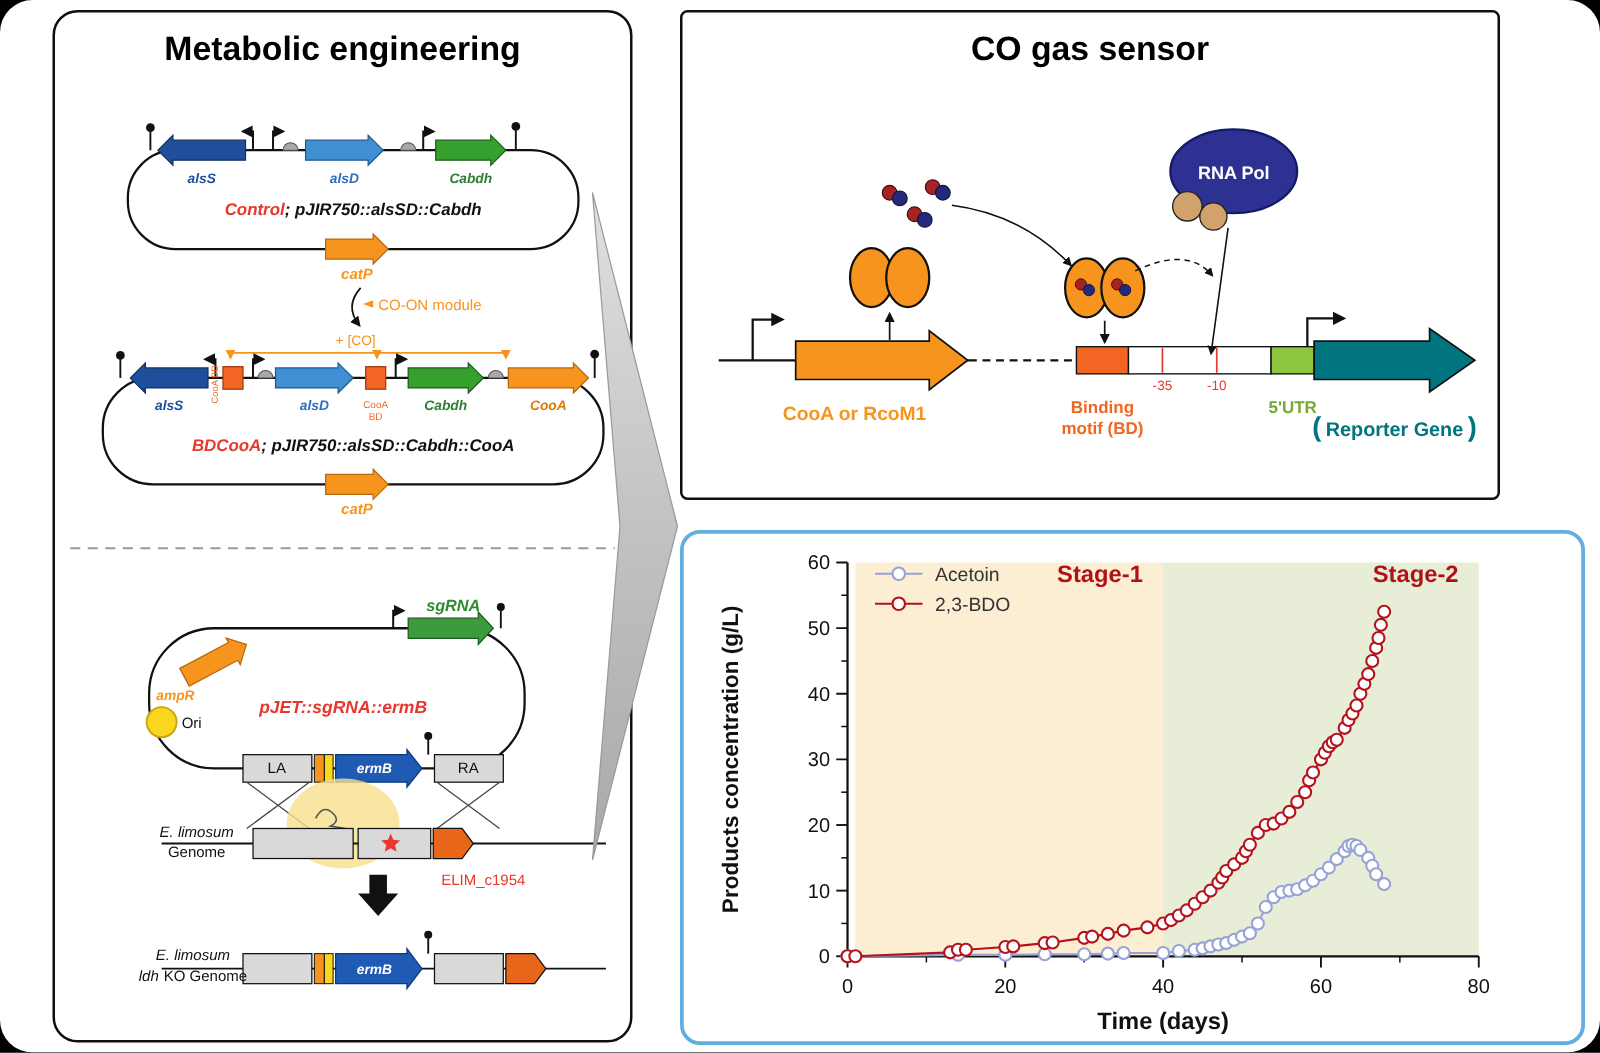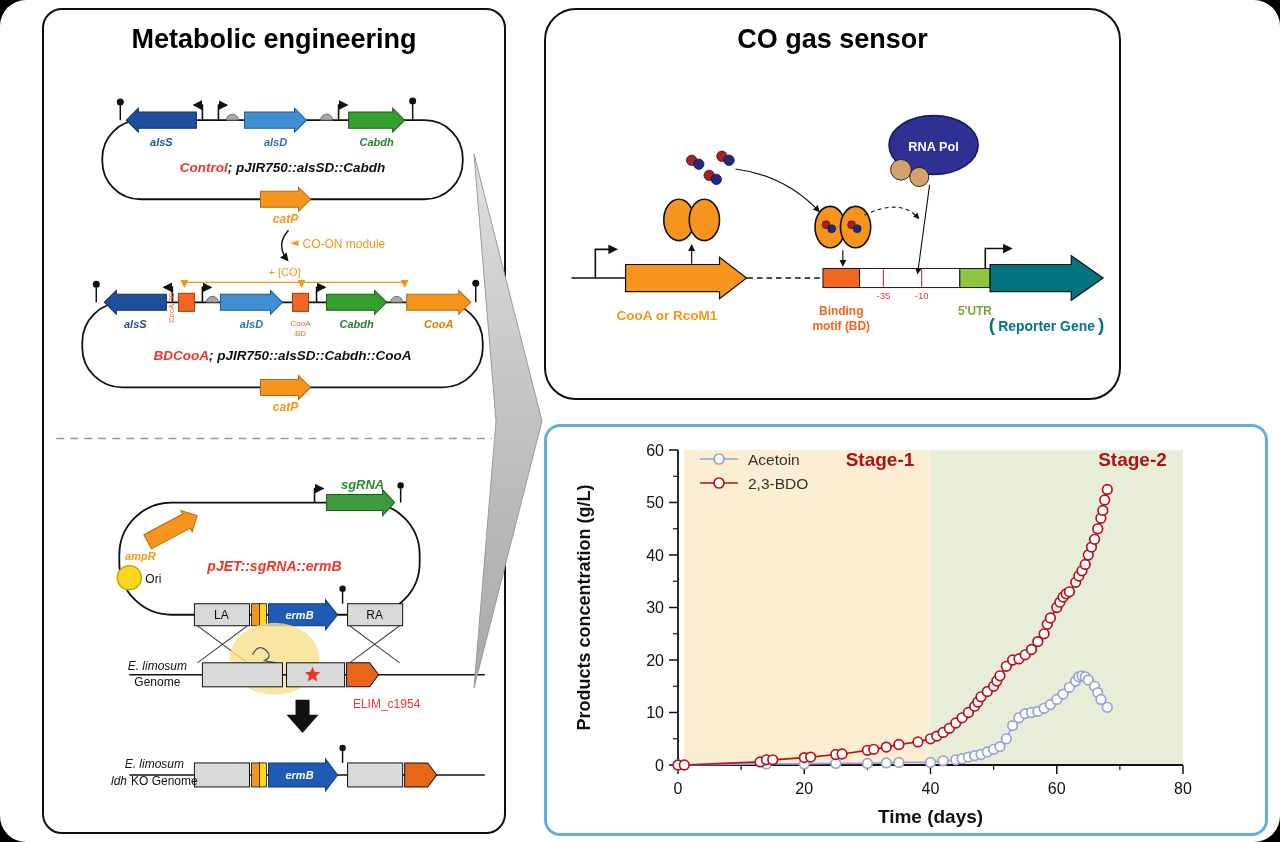--- a/index.html
+++ b/index.html
@@ -1,19 +1,19 @@
 <!DOCTYPE html>
 <html><head>
 <meta charset="utf-8">
 <style>
   html,body{margin:0;padding:0;background:#000;}
   .canvas{position:relative;width:1280px;height:842px;background:#fff;border-radius:26px;overflow:hidden;font-family:"Liberation Sans",sans-serif;}
   .panel{position:absolute;background:#fff;box-sizing:border-box;}
   .left{left:10px;top:8px;width:464px;height:826px;border:2.5px solid #0f0f0f;border-radius:20px;margin-left:32px;}
-  .sensor{left:544px;top:8px;width:577px;height:392px;border:2.5px solid #0f0f0f;border-radius:32px;}
+  .sensor{left:544px;top:8px;width:656px;height:392px;border:2.5px solid #0f0f0f;border-radius:6px;}
   .chartp{left:544px;top:424px;width:724px;height:412px;border:3px solid #62aede;border-radius:16px;}
   .ptitle{position:absolute;top:14px;left:0;right:0;text-align:center;font-size:27px;font-weight:bold;color:#000;}
   svg.fill{position:absolute;left:0;top:0;width:100%;height:100%;}
   .chevron{position:absolute;left:470px;top:148px;width:74px;height:546px;}
   #chart-svg{position:absolute;left:0;top:0;width:100%;height:100%;}
   text{font-family:"Liberation Sans",sans-serif;}
 </style>
 </head>
 <body>
 

